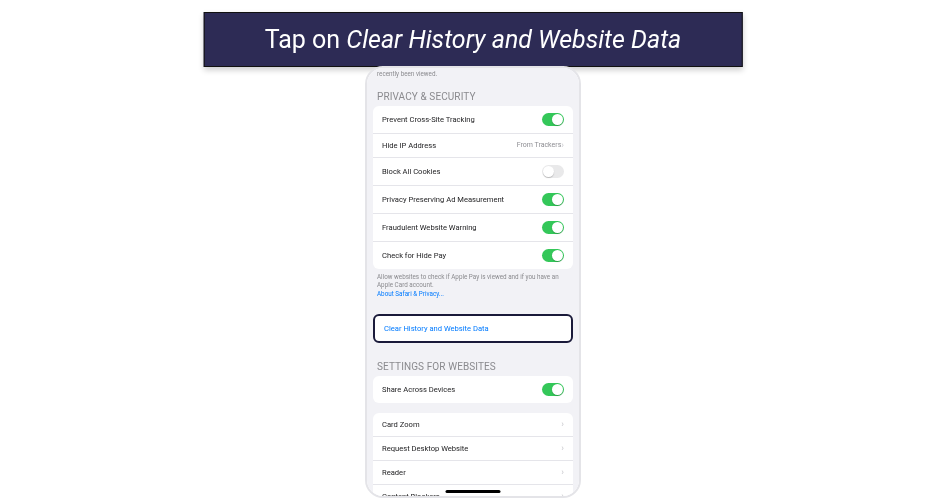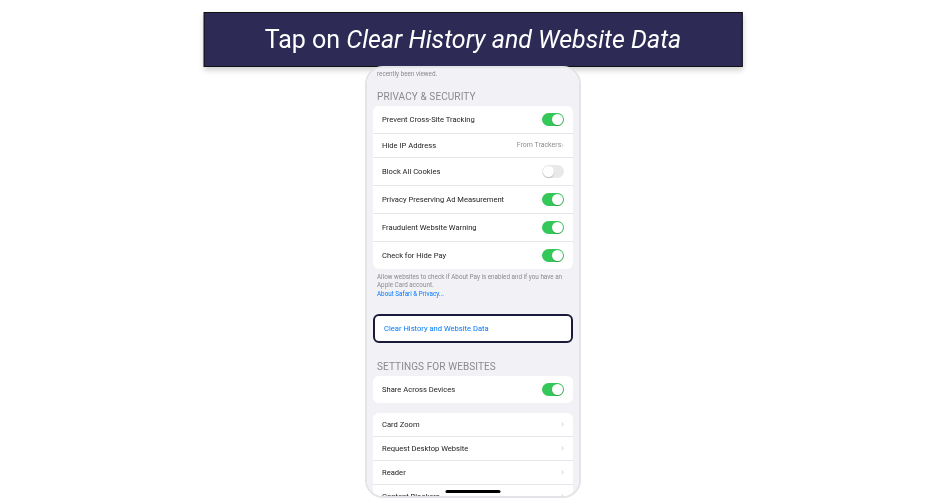--- a/index.html
+++ b/index.html
@@ -179,21 +179,21 @@
           </div>
       </div>
       <div class="row">
         <span class="label">Check for Hide Pay</span>
         <div class="toggle on">
             <div class="knob"></div>
           </div>
       </div>
     </div>
     <div class="footer-text">
-      <span>Allow websites to check if About Pay is enabled and if you have an Apple Card account.</span>
+      <span>Allow websites to check if Apple Pay is viewed and if you have an Apple Card account.</span>
       <br>
       <a href="#">About Safari &amp; Privacy...</a>
     </div>
 
     <div class="clear-group">
       <div class="clear-row">Clear History and Website Data</div>
     </div>
 
     <div class="section-header">SETTINGS FOR WEBSITES</div>
     <div class="group">

